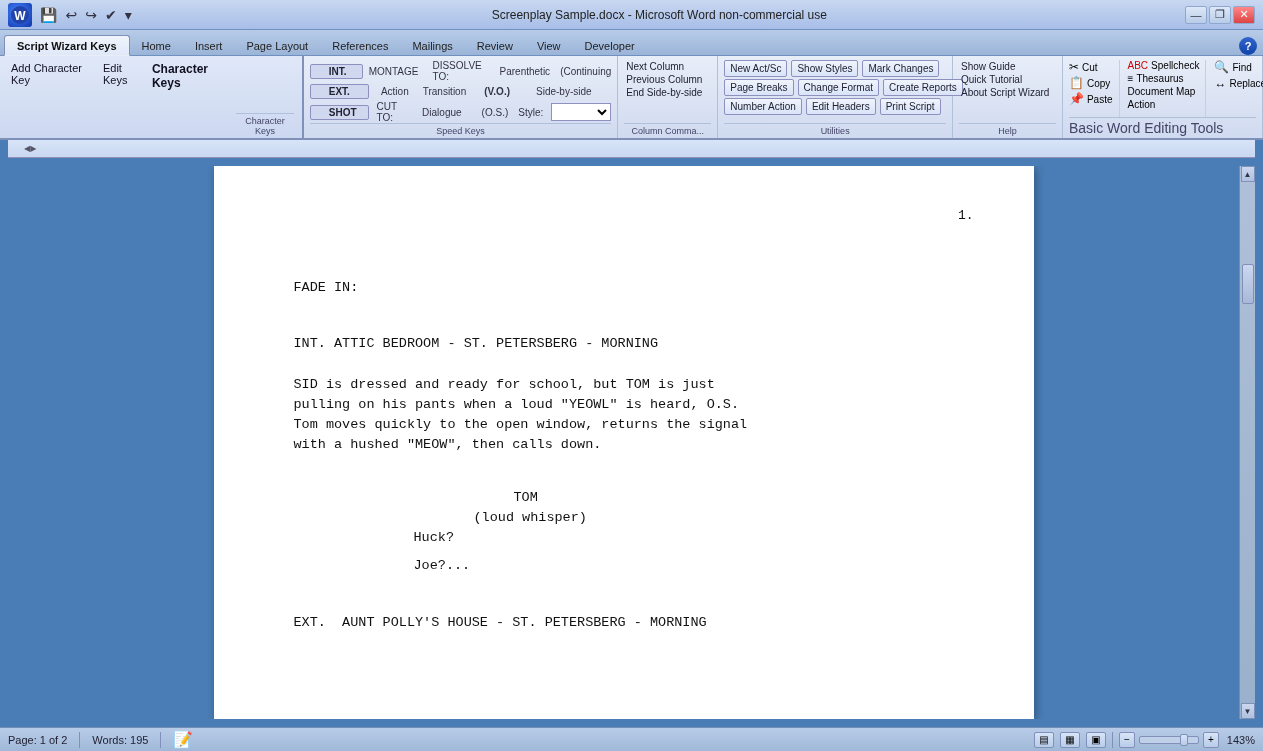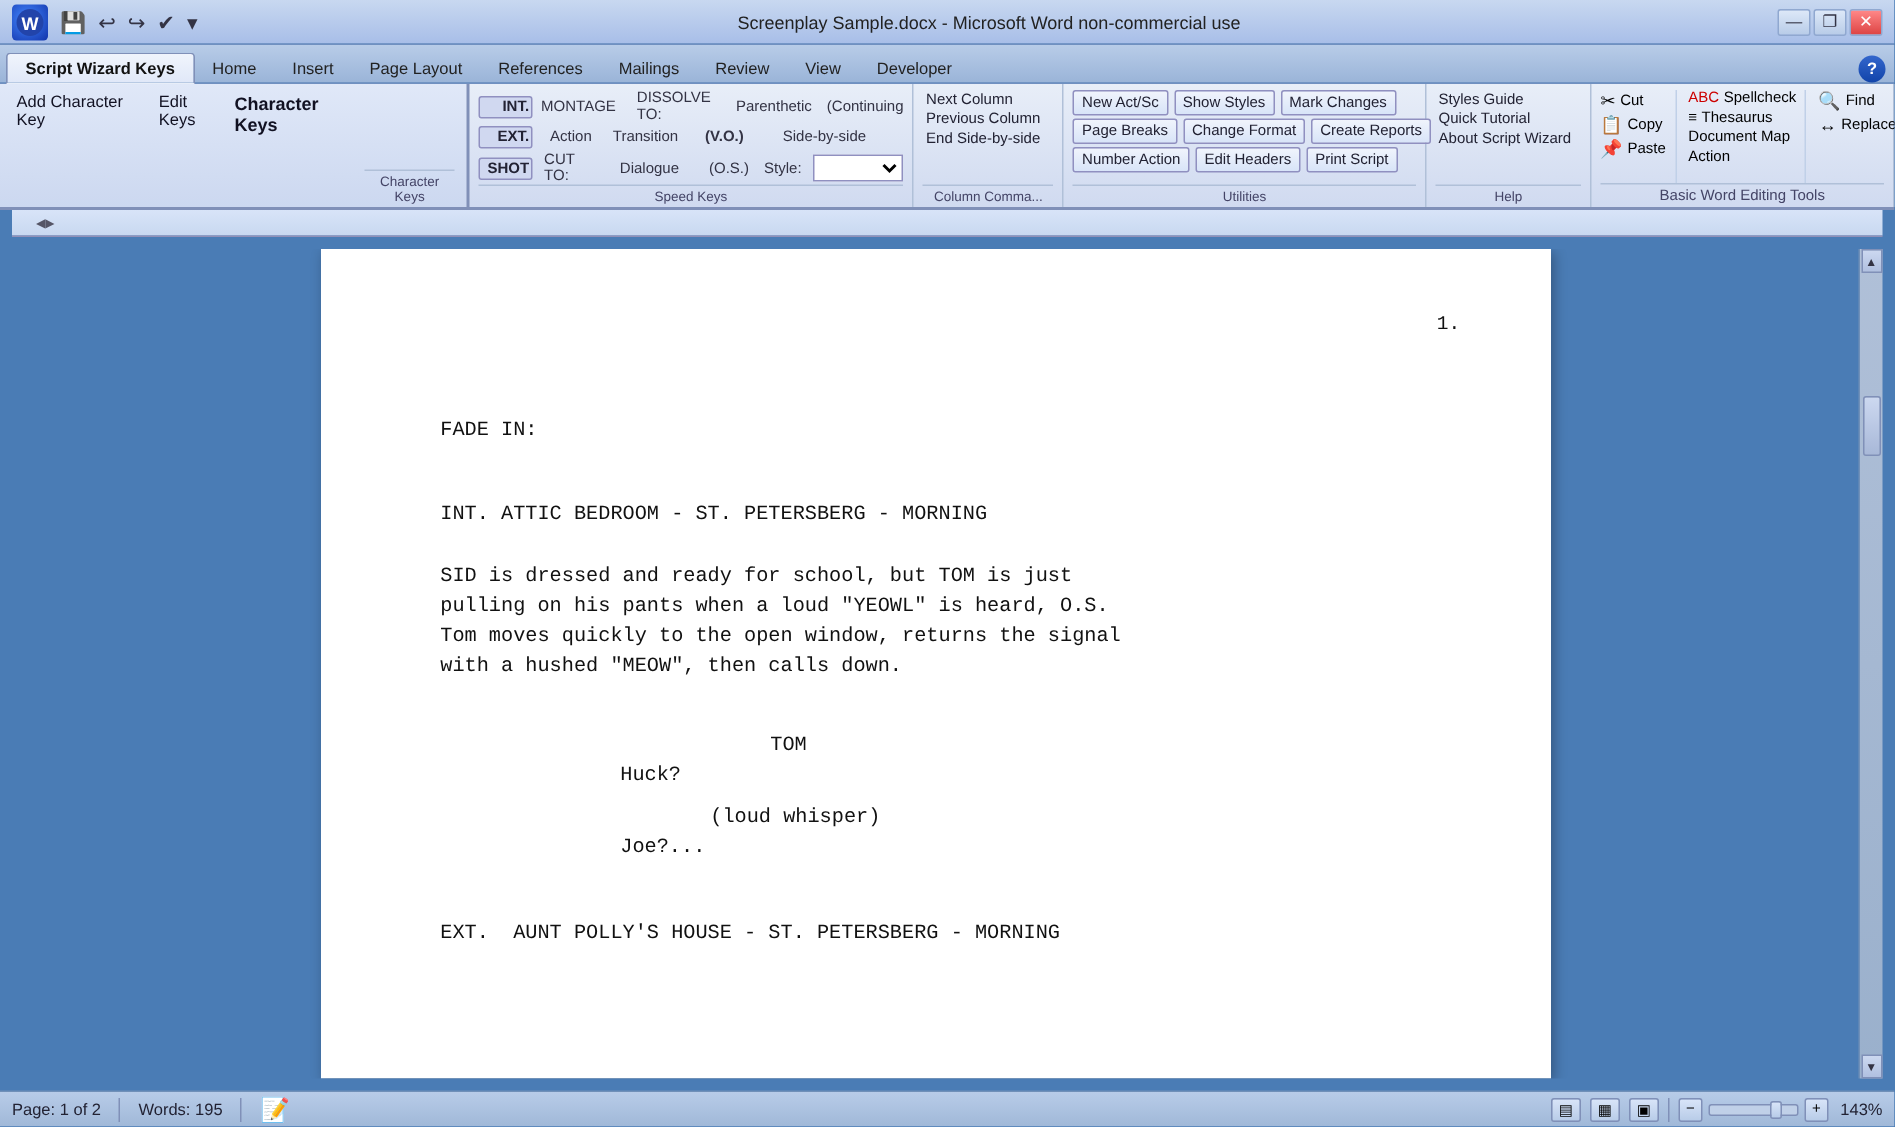--- a/index.html
+++ b/index.html
@@ -147,26 +147,26 @@
     }
     .speed-key-row {
       display: flex;
       gap: 6px;
       align-items: center;
     }
     .speed-key-tag {
       background: #d0d8f0;
       border: 1px solid #9090c0;
       border-radius: 2px;
-      padding: 1px 1px;
+      padding: 1px 18px;
       font-size: 10px;
       font-weight: bold;
       color: #223;
       min-width: 36px;
-      text-align: right;
+      text-align: left;
     }
     .speed-key-label {
       font-size: 10px;
       color: #334;
     }
     .speed-key-parens {
       font-size: 10px;
       color: #334;
     }
     .style-select {
@@ -520,21 +520,21 @@
     </div>
     <div class="util-btn-row">
       <div class="util-btn">Number Action</div>
       <div class="util-btn">Edit Headers</div>
       <div class="util-btn">Print Script</div>
     </div>
     <div style="font-size:9px;color:#446;text-align:center;margin-top:auto;padding-top:2px;border-top:1px solid #b0c0d8;">Utilities</div>
   </div>
 
   <div id="help-group">
-    <div class="col-cmd-item">Styles Guide</div>
+    <div class="col-cmd-item">Show Guide</div>
     <div class="col-cmd-item">Quick Tutorial</div>
     <div class="col-cmd-item">About Script Wizard</div>
     <div style="font-size:9px;color:#446;text-align:center;margin-top:auto;padding-top:2px;border-top:1px solid #b0c0d8;">Help</div>
   </div>
 
   <div id="word-tools-group" style="min-width:200px;">
     <div style="display:flex;gap:4px;flex:1;">
 
       <div style="display:flex;flex-direction:column;gap:2px;border-right:1px solid #c0d0e8;padding-right:6px;">
         <div style="display:flex;align-items:center;gap:3px;font-size:10px;cursor:pointer;">
@@ -572,21 +572,21 @@
         <div style="display:flex;align-items:center;gap:3px;font-size:10px;cursor:pointer;">
           <span style="font-size:12px;">🔍</span>
           <span>Find</span>
         </div>
         <div style="display:flex;align-items:center;gap:3px;font-size:10px;cursor:pointer;">
           <span style="font-size:12px;">↔</span>
           <span>Replace</span>
         </div>
       </div>
     </div>
-    <div style="font-size:10px;color:#446;text-align:center;margin-top:auto;padding-top:2px;border-top:1px solid #b0c0d8;">Basic Word Editing Tools</div>
+    <div style="font-size:14px;color:#446;text-align:left;margin-top:auto;padding-top:2px;border-top:1px solid #b0c0d8;">Basic Word Editing Tools</div>
   </div>
 
 </div>
 
 <div id="ruler" style="margin:0 8px;">
   <div style="font-size:8px;color:#556;position:absolute;left:16px;">◀▶</div>
 </div>
 
 <div id="main-area">
   <div id="doc-container">
@@ -604,22 +604,22 @@
       <div style="height:12px;"></div>
 
       <div class="screenplay-line action" style="white-space:pre-wrap;">SID is dressed and ready for school, but TOM is just
 pulling on his pants when a loud "YEOWL" is heard, O.S.
 Tom moves quickly to the open window, returns the signal
 with a hushed "MEOW", then calls down.</div>
 
       <div style="height:12px;"></div>
 
       <div class="screenplay-line character" style="margin-left:220px;">TOM</div>
+      <div class="screenplay-line parenthetical" style="margin-left:180px;">(loud whisper)</div>
       <div class="screenplay-line dialogue" style="margin-left:120px;">Huck?</div>
-      <div class="screenplay-line parenthetical" style="margin-left:180px;">(loud whisper)</div>
       <div class="screenplay-line dialogue" style="margin-left:120px;">Joe?...</div>
 
       <div style="height:12px;"></div>
 
       <div class="screenplay-line scene-heading">EXT.  AUNT POLLY'S HOUSE - ST. PETERSBERG - MORNING</div>
     </div>
   </div>
 
   <div id="doc-scrollbar" style="width:16px;background:linear-gradient(to bottom,#b0c0d8,#9ab0cc);border-left:1px solid #7090b8;display:flex;flex-direction:column;align-items:center;">
     <div class="scroll-btn">▲</div>

